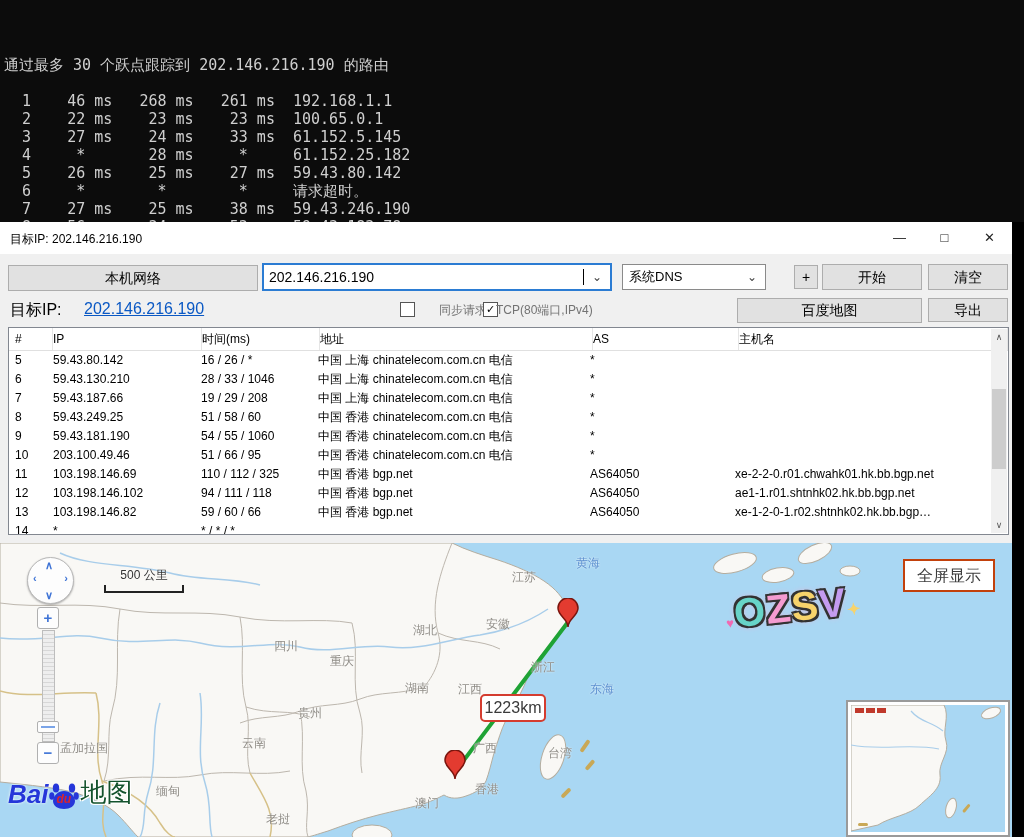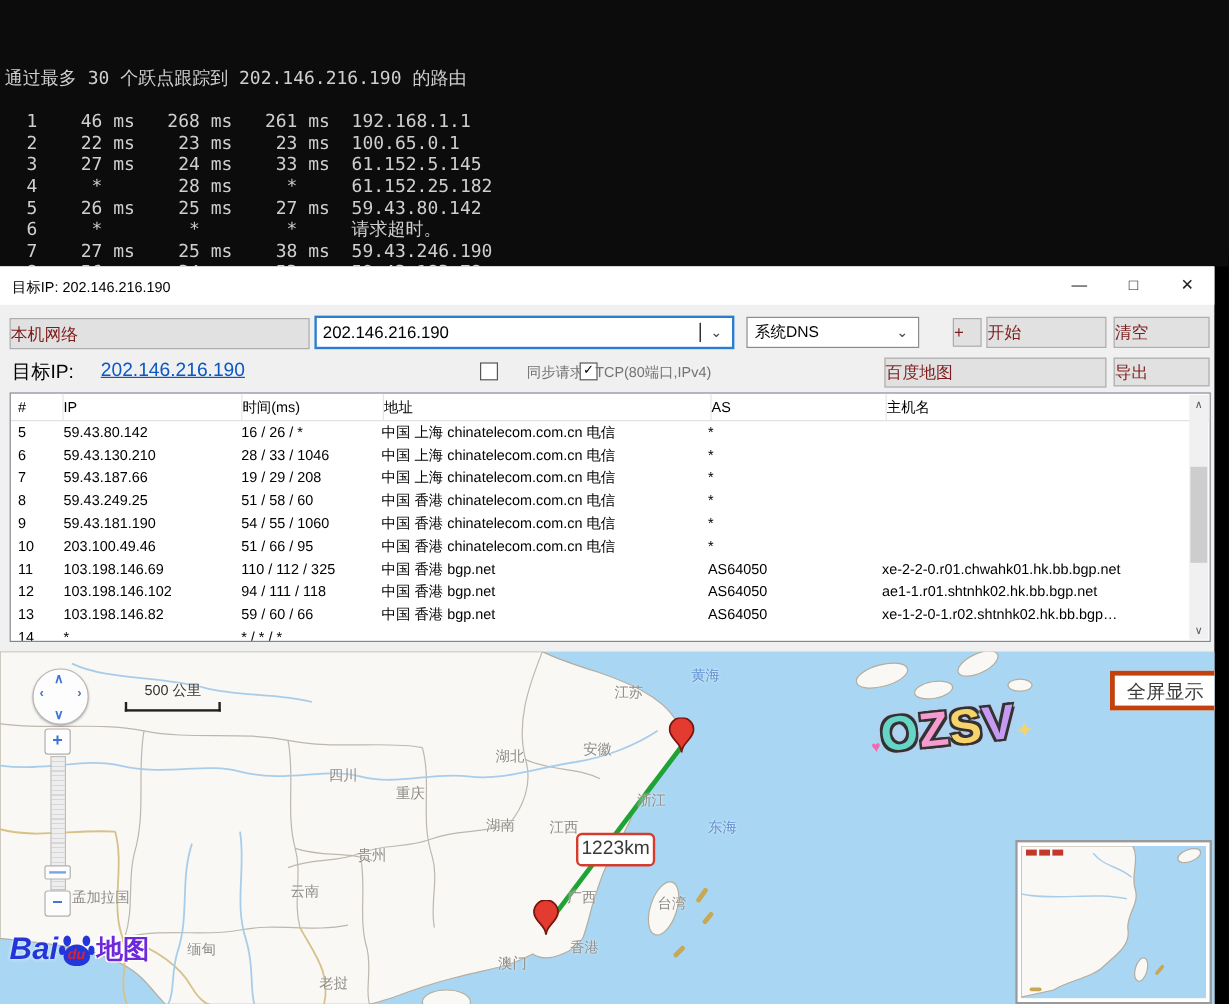--- a/index.html
+++ b/index.html
@@ -12,21 +12,21 @@
   #terminal .tline{height:18px;}
   
   #app{position:absolute;left:0;top:222px;width:1012px;height:615px;background:#f0f0f0;}
   #titlebar{position:absolute;left:0;top:0;width:100%;height:32px;background:#fff;}
   #titlebar .wtitle{position:absolute;left:10px;top:9px;font-size:12px;color:#000;}
   .capbtn{position:absolute;top:0;width:45px;height:32px;text-align:center;line-height:32px;
           font-size:13px;color:#222;}
   #btn-min{right:90px;} #btn-max{right:45px;} #btn-close{right:0;}
   
   .winbtn{position:absolute;background:#e1e1e1;border:1px solid #adadad;box-sizing:border-box;
-          font-size:14px;color:#7f1d1d;text-align:left;}
+          font-size:14px;color:#000000;text-align:center;}
   #btn-localnet{left:8px;top:43px;width:250px;height:26px;line-height:24px;}
   #combo-ip{position:absolute;left:262px;top:41px;width:350px;height:28px;background:#fff;
             border:2px solid #2b7cd3;box-sizing:border-box;display:flex;align-items:center;}
   #combo-ip input{flex:1;border:none;outline:none;font-size:14px;padding:0 0 0 5px;
                   font-family:"Liberation Sans",sans-serif;background:transparent;}
   #combo-ip .caret{width:1px;height:16px;background:#000;margin-left:-2px;}
   .chev{color:#444;font-size:12px;padding:0 8px;}
   #combo-dns{position:absolute;left:622px;top:42px;width:144px;height:26px;background:#fff;
              border:1px solid #8a8a8a;box-sizing:border-box;display:flex;align-items:center;}
   #combo-dns .dnsval{flex:1;font-size:13px;padding-left:6px;color:#000;}
@@ -63,22 +63,22 @@
   #map{position:absolute;left:0;top:321px;width:1012px;height:294px;background:#a9d7f3;
        overflow:hidden;}
   #map svg{position:absolute;left:0;top:0;}
   .maplabel{position:absolute;font-size:12px;color:#8f8c86;white-space:nowrap;
             text-shadow:0 0 2px #fff;}
   .maplabel.sea{color:#5a8fd0;}
   .pin{position:absolute;width:22px;height:30px;transform:translate(-50%,-100%);}
   #distlabel{position:absolute;left:480px;top:151px;width:62px;height:24px;background:#fff;
              border:2px solid #d43c2f;border-radius:5px;text-align:center;line-height:24px;
              font-size:16px;color:#3a3a3a;}
-  #btn-fullscreen{position:absolute;left:925px;top:16px;width:92px;height:33px;background:#fff;
-                  border:4px solid #c2410c;box-sizing:border-box;text-align:center;
+  #btn-fullscreen{position:absolute;left:903px;top:16px;width:92px;height:33px;background:#fff;
+                  border:2px solid #c2410c;box-sizing:border-box;text-align:center;
                   line-height:29px;font-size:16px;color:#3c3c3c;}
   
   #panwheel{position:absolute;left:27px;top:14px;width:45px;height:45px;border-radius:50%;
             background:#fdfdfd;border:1px solid #b8b8b8;box-shadow:0 1px 2px rgba(0,0,0,.3);}
   #panwheel span{position:absolute;color:#3f74d6;font-size:11px;font-weight:bold;}
   #pan-up{left:17px;top:1px;} #pan-down{left:17px;bottom:1px;}
   #pan-left{left:5px;top:14px;} #pan-right{right:5px;top:14px;}
   .zoombtn{position:absolute;left:37px;width:22px;height:22px;background:#fdfdfd;
            border:1px solid #b0b0b0;border-radius:3px;box-sizing:border-box;text-align:center;
            line-height:19px;color:#3f74d6;font-size:15px;font-weight:bold;}
@@ -101,21 +101,21 @@
   #ozsv .l4{color:#c49bf0;}
   #ozsv .spark{font-size:16px;color:#f7d36b;text-shadow:none;}
   #ozsv .heart{font-size:13px;color:#f06ab2;text-shadow:none;}
   
   #bdlogo{position:absolute;left:8px;top:232px;display:flex;align-items:flex-end;}
   #bdlogo .bai{color:#2536d9;font-size:26px;font-weight:800;font-style:italic;
                text-shadow:0 0 3px #fff;}
   #bdlogo .paw{position:relative;width:30px;height:30px;margin:0 1px;}
   #bdlogo .du{position:absolute;left:7px;top:12px;color:#d9232e;font-size:12px;
               font-weight:800;font-style:italic;}
-  #bdlogo .ditu{color:#6d28d9;font-size:22px;font-weight:700;
+  #bdlogo .ditu{color:#14532d;font-size:26px;font-weight:400;
                 text-shadow:-1px -1px 0 #fff,1px -1px 0 #fff,-1px 1px 0 #fff,1px 1px 0 #fff;}
   
   #inset{position:absolute;left:846px;top:157px;width:164px;height:137px;background:#fff;
          border:2px solid #9a9a9a;box-sizing:border-box;padding:3px;}
   #inset svg{position:static;display:block;}
 </style>
 </head>
 <body>
 
 <div id="screen">

